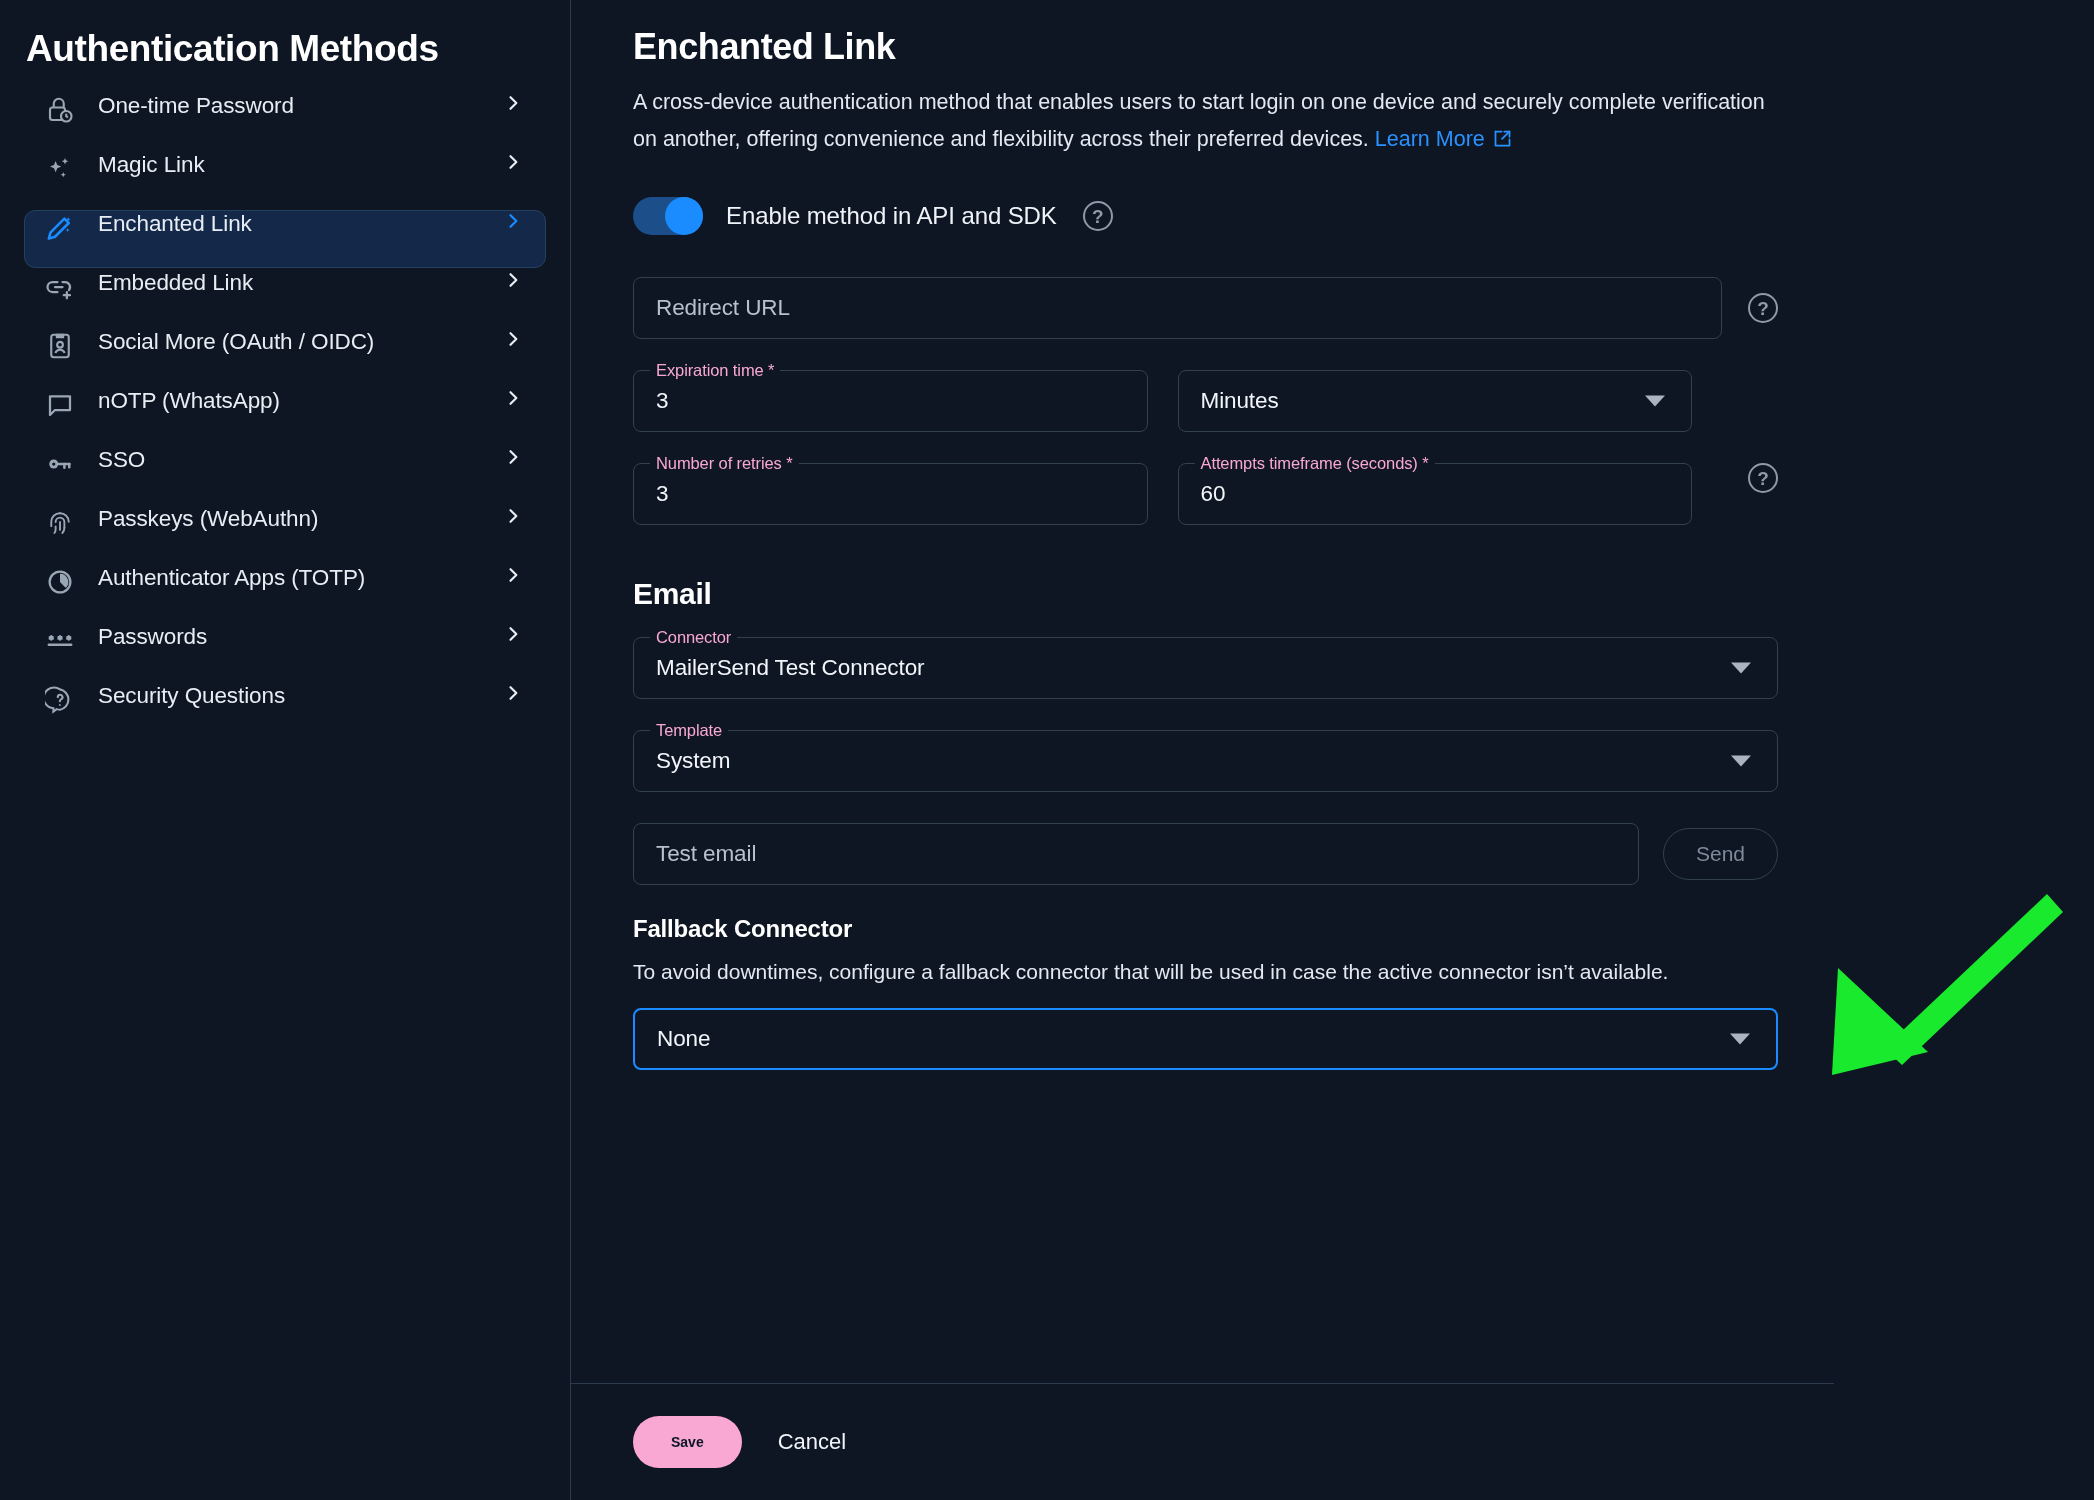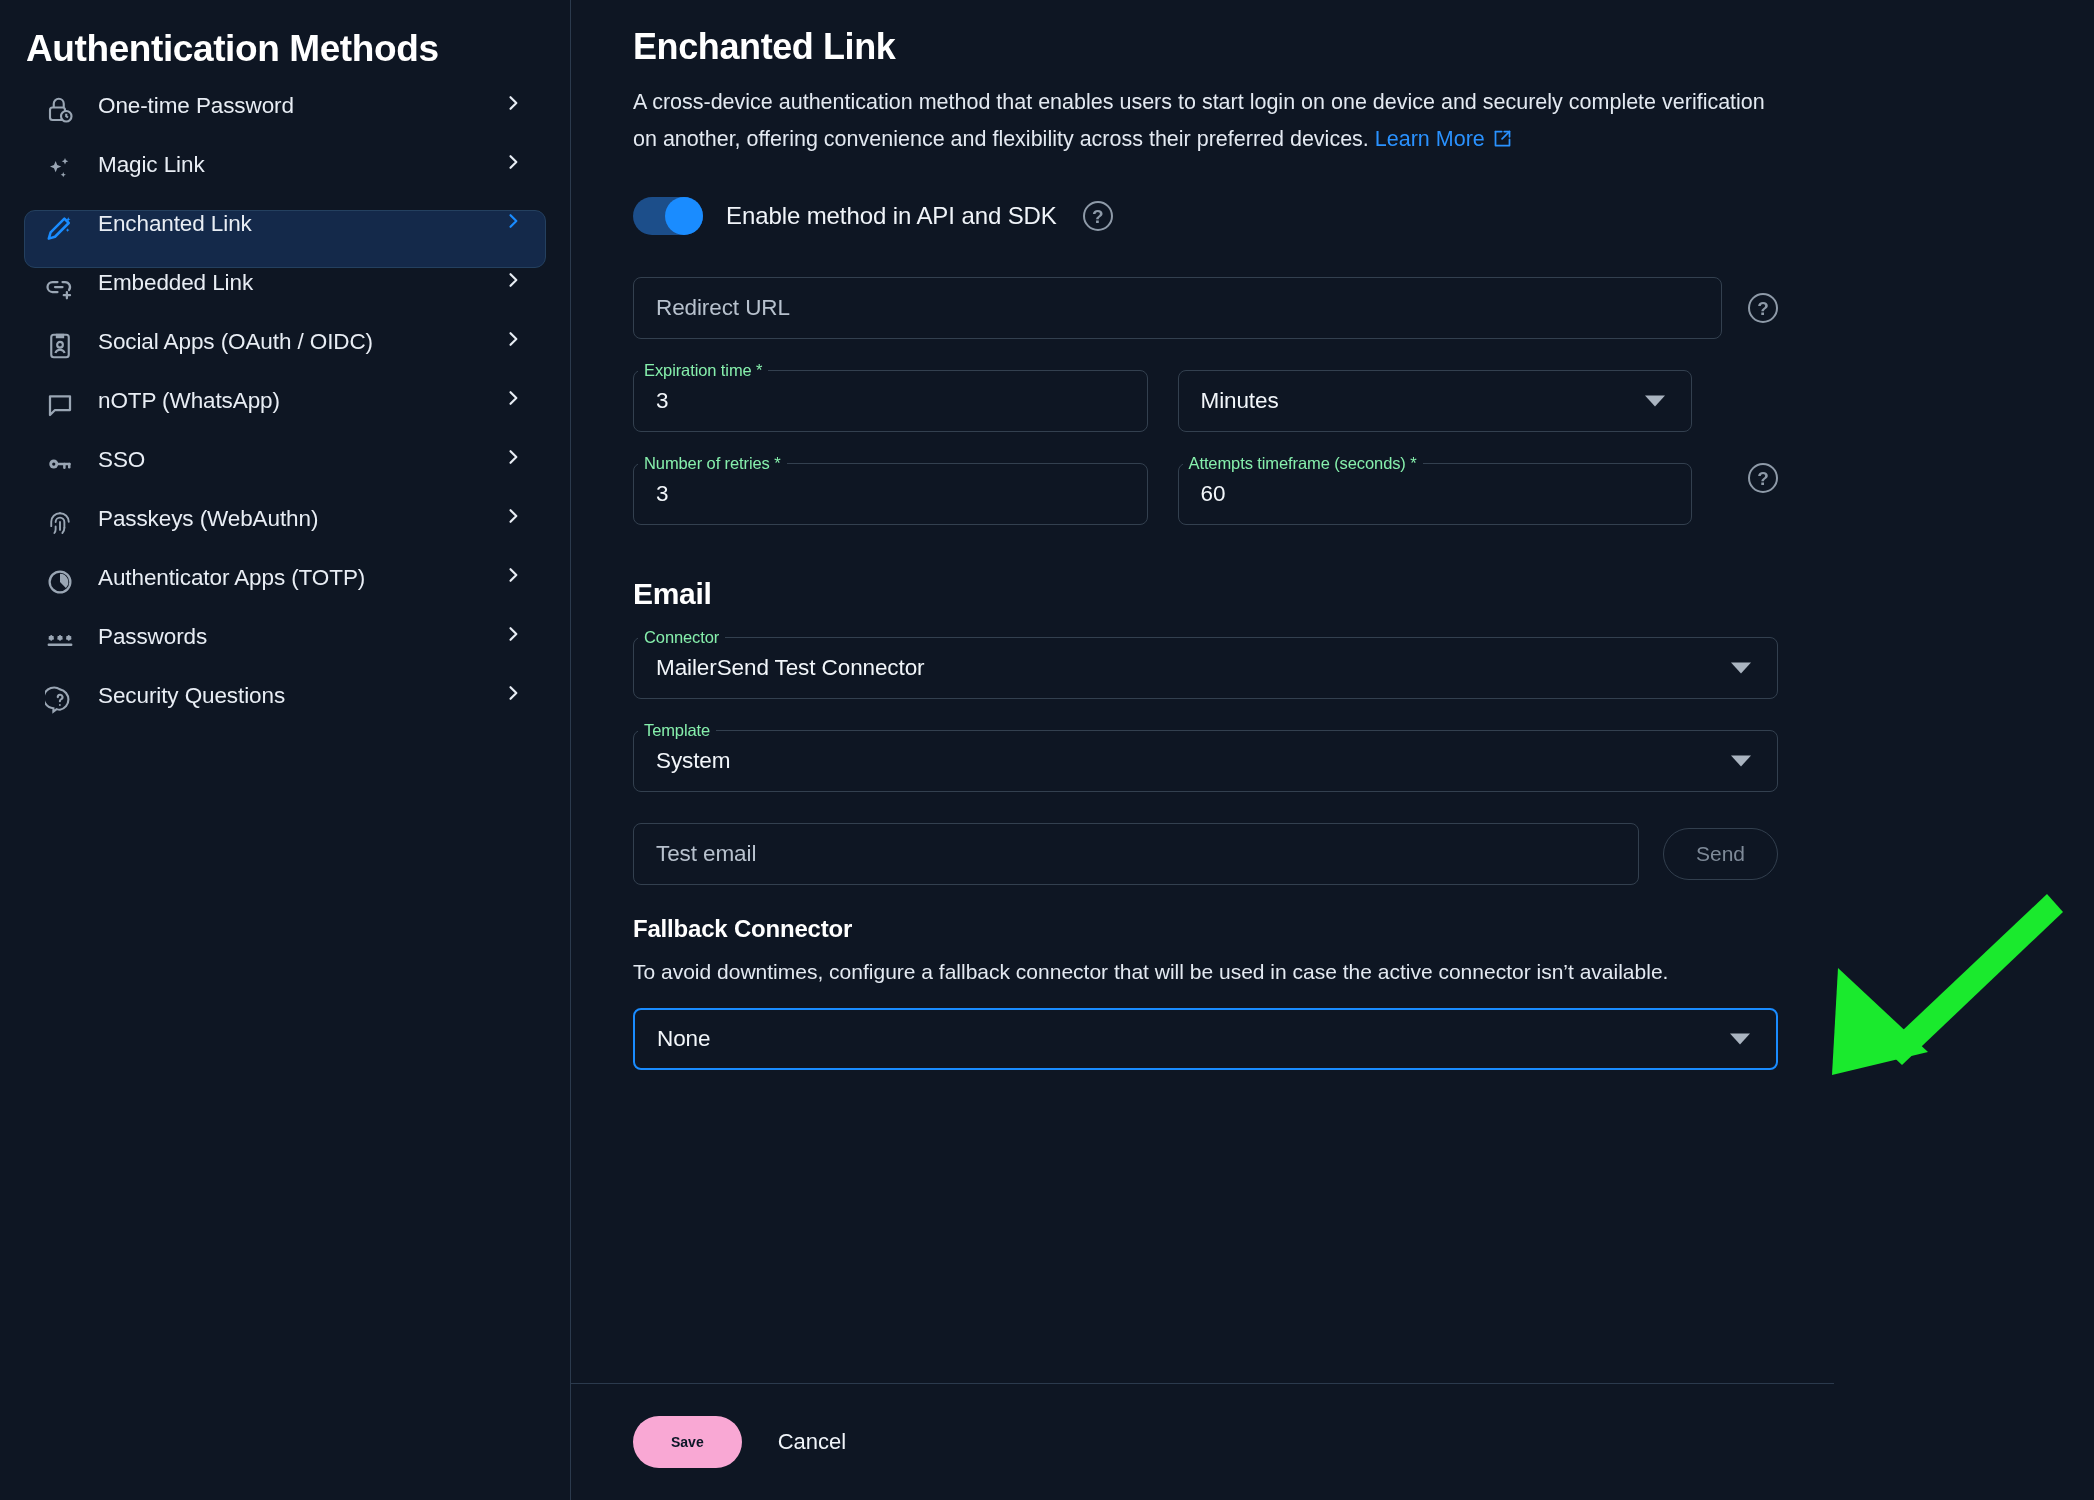--- a/index.html
+++ b/index.html
@@ -159,24 +159,24 @@
     height: 62px;
     display: flex;
     align-items: center;
     padding: 0 22px;
     background: transparent;
   }
   .field.focused { border: 2px solid #1a8cff; }
   .field .legend {
     position: absolute;
     top: -10px;
-    left: 4px;
+    left: 16px;
     background: #0e1623;
     padding: 0 6px;
-    color: #86efac;
+    color: #f9a8d4;
     font-size: 16.5px;
     letter-spacing: -0.1px;
     white-space: nowrap;
   }
   .field .value {
     color: #f2f6fa;
     font-size: 22.5px;
     letter-spacing: -0.1px;
   }
   .field .placeholder {
@@ -359,21 +359,21 @@
 
       <div class="nav-item">
         <span class="nav-icon">
           <svg width="30" height="30" viewBox="0 0 24 24" fill="none" stroke="currentColor" stroke-width="1.7">
             <rect x="5" y="3" width="14" height="18" rx="2"></rect>
               <path d="M9.5 3h5v2h-5z" fill="currentColor"></path>
             <circle cx="12" cy="11" r="2.3"></circle>
               <path d="M8.3 17.6c.6-1.8 2-2.6 3.7-2.6s3.1.8 3.7 2.6"></path>
           </svg>
         </span>
-        <span class="nav-label">Social Apps (OAuth / OIDC)</span>
+        <span class="nav-label">Social More (OAuth / OIDC)</span>
         <span class="nav-chevron">
           <svg width="20" height="20" viewBox="0 0 24 24" fill="none" stroke="currentColor" stroke-width="2.6" stroke-linecap="round" stroke-linejoin="round">
               <polyline points="9 5 16 12 9 19"></polyline>
             </svg>
         </span>
       </div>
 
       <div class="nav-item">
         <span class="nav-icon">
           <svg width="30" height="30" viewBox="0 0 24 24" fill="none" stroke="currentColor" stroke-width="1.8" stroke-linejoin="round">

